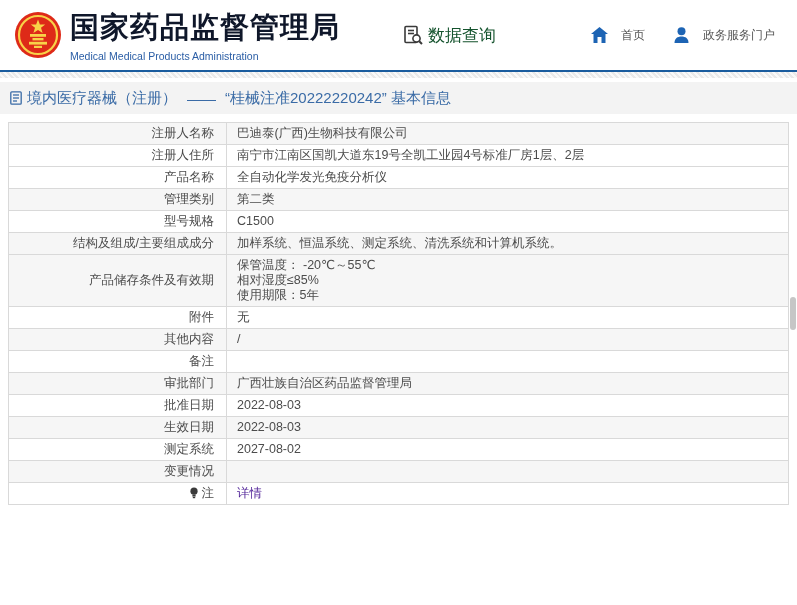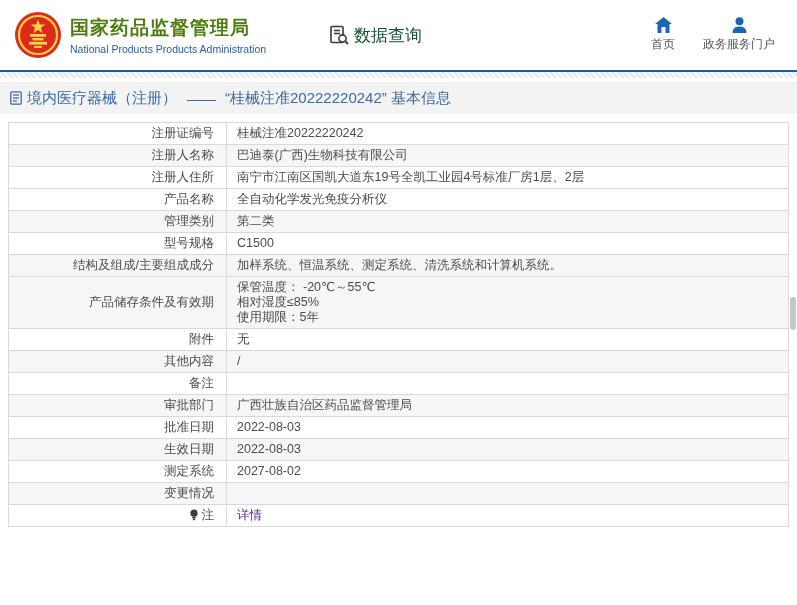--- a/index.html
+++ b/index.html
@@ -5,27 +5,27 @@
   * { margin: 0; padding: 0; box-sizing: border-box; }
   html, body { width: 797px; height: 605px; overflow: hidden; background: #fff;
     font-family: "Liberation Sans", "DejaVu Sans", sans-serif; }
   .page { position: relative; width: 797px; height: 605px; background: #fff; }
 
   
   .site-header { display: flex; align-items: center; height: 70px; padding: 0 14px; }
   .brand { display: flex; align-items: center; }
   .emblem { width: 48px; height: 48px; display: block; }
   .brand-text { margin-left: 8px; }
-  .brand-cn { font-size: 19px; font-weight: bold; color: #4d7c0f; letter-spacing: 1px; }
+  .brand-cn { font-size: 29px; font-weight: bold; color: #0f172a; letter-spacing: 1px; }
   .brand-en { font-size: 10.5px; color: #2a5da5; margin-top: 2px; }
   .data-query { display: flex; align-items: center; margin-left: 62px; cursor: pointer; }
   .dq-icon { width: 22px; height: 22px; margin-right: 4px; display: block; }
   .dq-label { font-size: 17px; color: #14532d; font-weight: 500; }
   .top-nav { margin-left: auto; display: flex; gap: 28px; padding-right: 8px; }
-  .nav-item { display: flex; flex-direction: column; align-items: center; gap: 3px;
+  .nav-item { display: flex; flex-direction: row; align-items: center; gap: 13px;
     text-decoration: none; cursor: pointer; }
   .nav-icon { width: 17px; height: 16px; display: block; }
   .nav-label { font-size: 12px; color: #555; }
 
   .header-rule { height: 2px; background: #1a5c9e; }
   .hatch { height: 6px;
     background: repeating-linear-gradient(45deg, #e9e9e9 0 2px, #f9f9f9 2px 4px); }
 
   
   .breadcrumb { margin-top: 4px; height: 32px; background: #f3f3f3;
@@ -65,21 +65,21 @@
           <circle cx="24" cy="24" r="19" fill="none" stroke="#f8d248" stroke-width="2.2"></circle>
           <polygon fill="#f8d248" points="24,8.5 25.9,13.6 31.2,13.6 27,16.8 28.6,22 24,18.9 19.4,22 21,16.8 16.8,13.6 22.1,13.6"></polygon>
           <rect x="16" y="23" width="16" height="2.8" fill="#f8d248"></rect>
           <rect x="18.5" y="27" width="11" height="2.4" fill="#f8d248"></rect>
           <rect x="15" y="30.8" width="18" height="2.8" fill="#f8d248"></rect>
           <rect x="20" y="34.8" width="8" height="2.2" fill="#f8d248"></rect>
         </svg>
       </span>
       <div class="brand-text">
         <div class="brand-cn">国家药品监督管理局</div>
-        <div class="brand-en">National Products Products Administration</div>
+        <div class="brand-en">Medical Medical Products Administration</div>
       </div>
     </div>
 
     <div class="data-query">
       <span class="dq-icon">
         <svg viewBox="0 0 22 22" width="22" height="22" fill="none" stroke="#3a3a3a" stroke-width="1.6">
           <rect x="3" y="2.5" width="12" height="16" rx="1"></rect>
           <line x1="6" y1="6.5" x2="12" y2="6.5"></line>
           <line x1="6" y1="9.5" x2="12" y2="9.5"></line>
           <circle cx="14.5" cy="14.5" r="3.6" fill="#fff"></circle>
@@ -122,24 +122,20 @@
         <line x1="3" y1="10" x2="7" y2="10"></line>
       </svg>
     </span>
     <span>境内医疗器械（注册）</span>
     <span class="bc-sep">——</span>
     <span>“桂械注准20222220242” 基本信息</span>
   </div>
 
   <table class="info-table">
     <tbody id="table-body">
-        <tr class="odd">
-          <td class="label-cell">注册证编号</td>
-          <td class="value-cell">桂械注准20222220242</td>
-        </tr>
         <tr class="even">
           <td class="label-cell">注册人名称</td>
           <td class="value-cell">巴迪泰(广西)生物科技有限公司</td>
         </tr>
         <tr class="odd">
           <td class="label-cell">注册人住所</td>
           <td class="value-cell">南宁市江南区国凯大道东19号全凯工业园4号标准厂房1层、2层</td>
         </tr>
         <tr class="odd">
           <td class="label-cell">产品名称</td>

